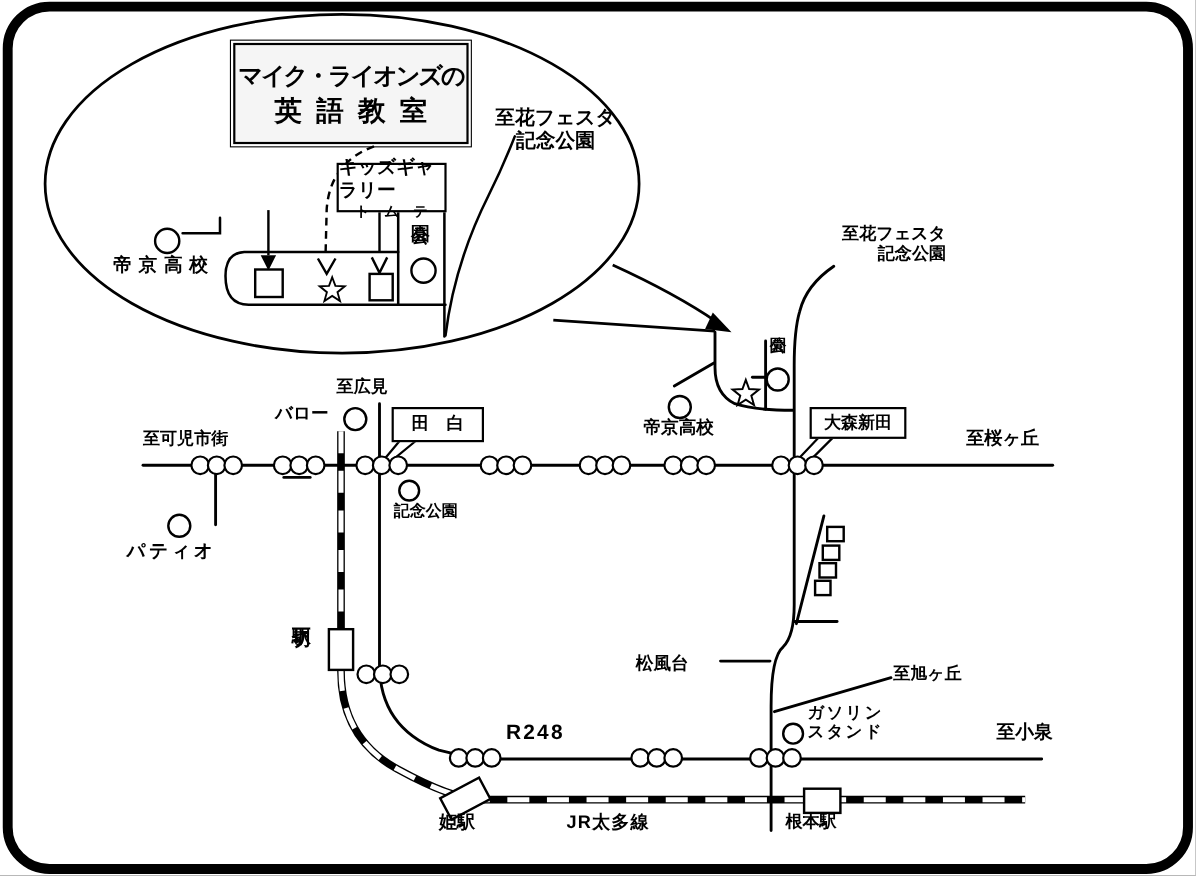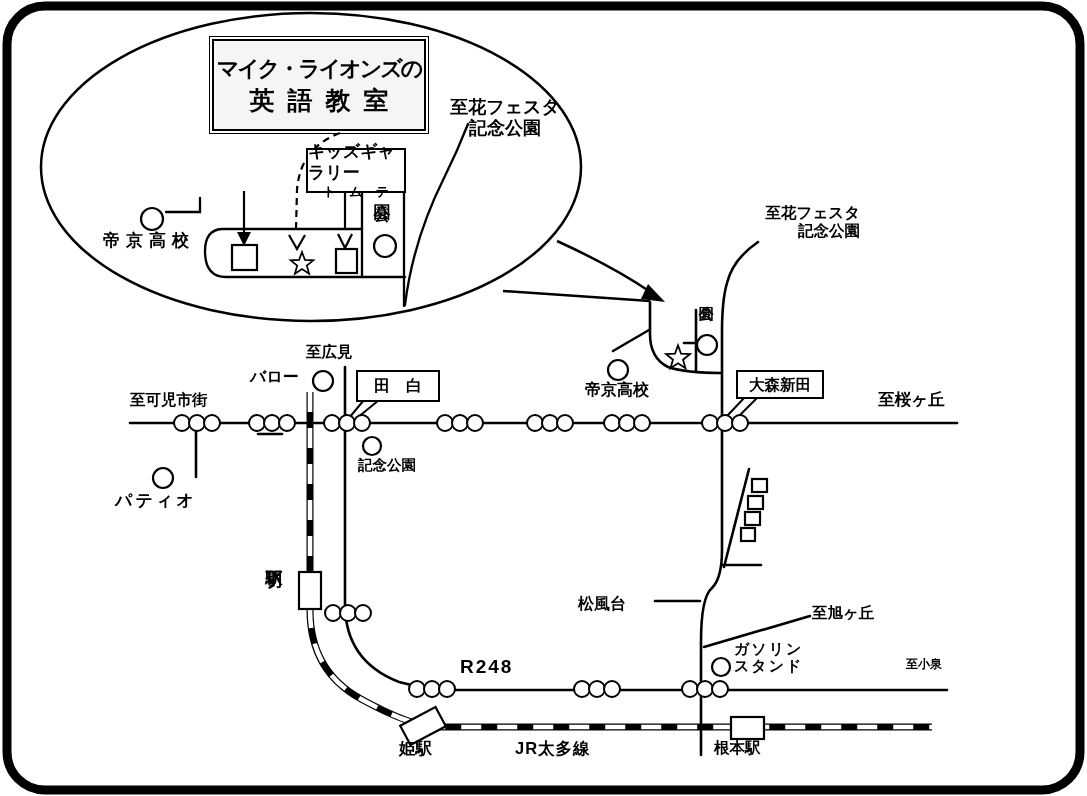--- a/index.html
+++ b/index.html
@@ -218,21 +218,21 @@
 
   <div class="lbl" style="left:578px;top:595px;font-size:16px;">松風台</div>
 
   <div class="lbl" style="left:812px;top:604px;font-size:15.5px;">至旭ヶ丘</div>
 
   <div class="lbl" style="left:734px;top:640px;font-size:15px;letter-spacing:2px;">
     <div>ガソリン</div>
     <div>スタンド</div>
   </div>
 
-  <div class="lbl" style="left:906px;top:658px;font-size:12px;">至小泉</div>
+  <div class="lbl" style="left:906px;top:658px;font-size:17px;font-family:Liberation Mono, monospace;">至小泉</div>
 
   <div class="lbl" style="left:460px;top:656px;font-size:19px;letter-spacing:2px;">R248</div>
 
   <div class="lbl" style="left:515px;top:739px;font-size:16.5px;letter-spacing:1px;">JR太多線</div>
 
   <div class="lbl" style="left:399px;top:739px;font-size:16.5px;">姫駅</div>
 
   <div class="lbl" style="left:714px;top:739px;font-size:15.5px;">根本駅</div>
 
 </div>

